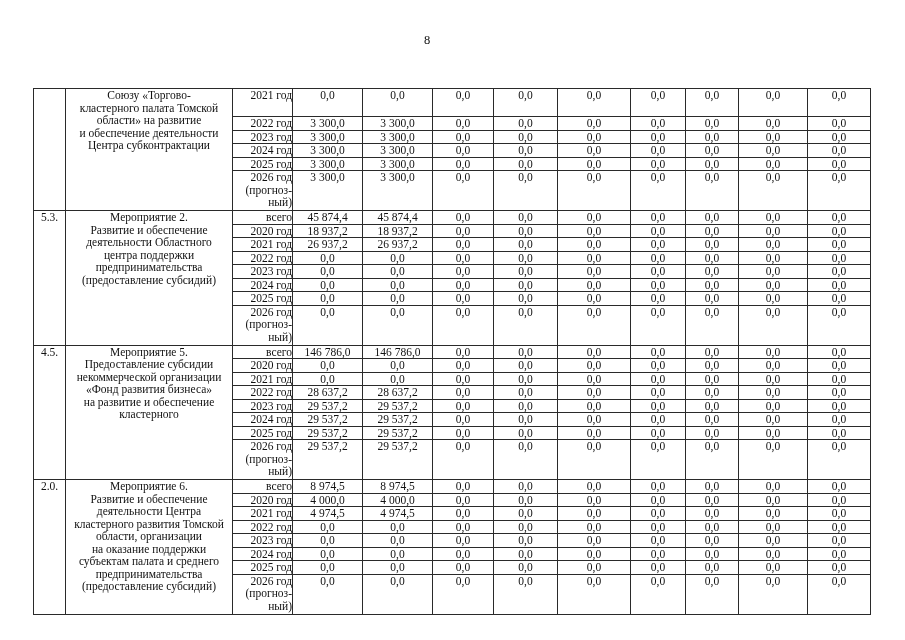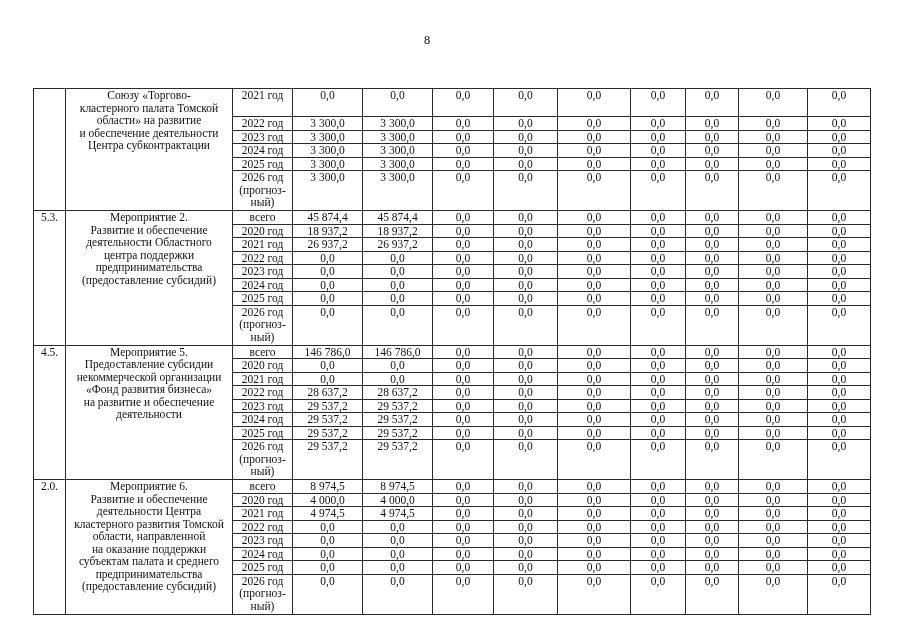--- a/index.html
+++ b/index.html
@@ -54,21 +54,21 @@
   }
   td.num {
     text-align: center;
     padding-top: 1px;
   }
   td.desc {
     text-align: center;
     padding: 1px 2px 0 4px;
   }
   td.year {
-    text-align: center;
+    text-align: right;
     padding-top: 1px;
   }
   td.val {
     text-align: center;
     white-space: nowrap;
     padding-top: 1px;
   }
 </style>
 </head>
 <body>
@@ -309,21 +309,21 @@
           <td class="val">0,0</td>
         </tr>
         <tr>
           <td class="num" rowspan="8">4.5.</td>
           <td class="desc" rowspan="8">
             <div>Мероприятие 5.</div>
             <div>Предоставление субсидии</div>
             <div>некоммерческой организации</div>
             <div>«Фонд развития бизнеса»</div>
             <div>на развитие и обеспечение</div>
-            <div>деятельности</div>
+            <div>кластерного</div>
           </td>
           <td class="year">
             <div>всего</div>
           </td>
           <td class="val">146 786,0</td>
           <td class="val">146 786,0</td>
           <td class="val">0,0</td>
           <td class="val">0,0</td>
           <td class="val">0,0</td>
           <td class="val">0,0</td>
@@ -431,21 +431,21 @@
           <td class="val">0,0</td>
           <td class="val">0,0</td>
         </tr>
         <tr>
           <td class="num" rowspan="8">2.0.</td>
           <td class="desc" rowspan="8">
             <div>Мероприятие 6.</div>
             <div>Развитие и обеспечение</div>
             <div>деятельности Центра</div>
             <div>кластерного развития Томской</div>
-            <div>области, направленной</div>
+            <div>области, организации</div>
             <div>на оказание поддержки</div>
             <div>субъектам палата и среднего</div>
             <div>предпринимательства</div>
             <div>(предоставление субсидий)</div>
           </td>
           <td class="year">
             <div>всего</div>
           </td>
           <td class="val">8 974,5</td>
           <td class="val">8 974,5</td>

